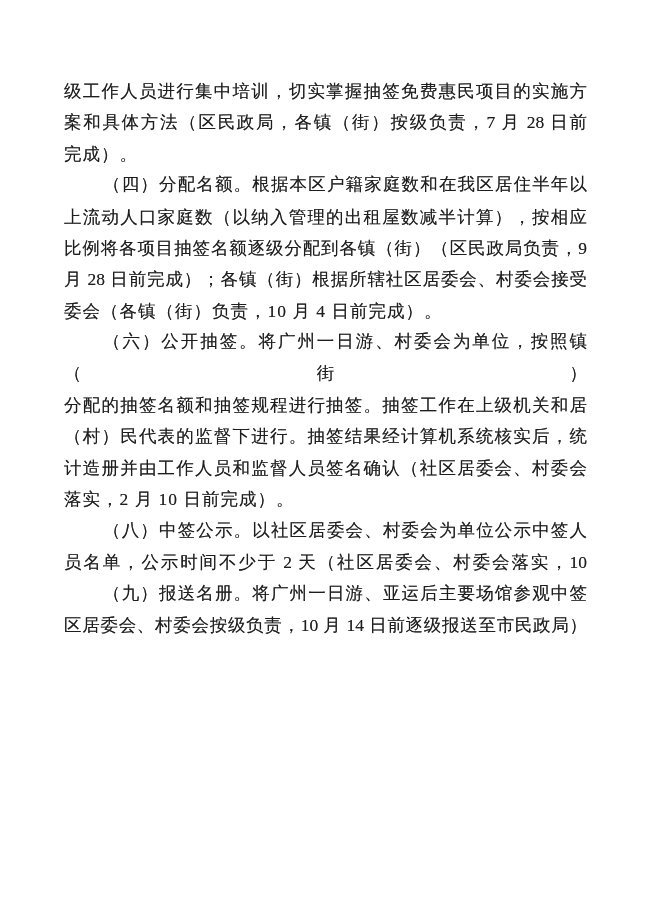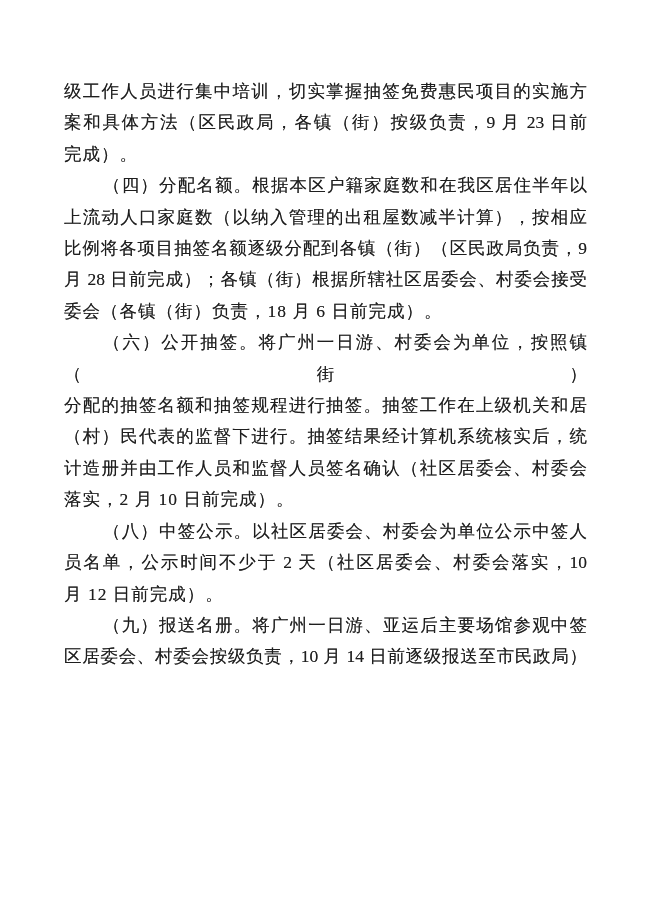--- a/index.html
+++ b/index.html
@@ -35,65 +35,65 @@
     text-align-last: justify;
     text-justify: distribute;
   }
   .line.end {
     text-align: left;
     text-align-last: left;
     letter-spacing: 1px;
   }
   .line.ind {
     text-indent: 39px;
+    font-family: Liberation Mono, monospace;
   }
   .page-footer {
     position: absolute;
     top: 846px;
     left: 0;
     width: 628px;
     text-align: center;
     color: var(--ink, #1e1e1e);
     font-size: 13px;
     line-height: 18px;
   }
 </style>
 </head>
 <body>
 
 <div class="page">
   <main class="text-block">
 
     <section class="para">
       <div class="line">级工作人员进行集中培训，切实掌握抽签免费惠民项目的实施方</div>
-      <div class="line">案和具体方法（区民政局，各镇（街）按级负责，9 月 23 日前</div>
+      <div class="line">案和具体方法（区民政局，各镇（街）按级负责，7 月 28 日前</div>
       <div class="line end">完成）。</div>
     </section>
 
     <section class="para">
       <div class="line ind">（四）分配名额。根据本区户籍家庭数和在我区居住半年以</div>
       <div class="line">上流动人口家庭数（以纳入管理的出租屋数减半计算），按相应</div>
       <div class="line">比例将各项目抽签名额逐级分配到各镇（街）（区民政局负责，9</div>
       <div class="line">月 28 日前完成）；各镇（街）根据所辖社区居委会、村委会接受</div>
-      <div class="line end">委会（各镇（街）负责，18 月 6 日前完成）。</div>
+      <div class="line end">委会（各镇（街）负责，10 月 4 日前完成）。</div>
     </section>
 
 
     <section class="para">
       <div class="line ind">（六）公开抽签。将广州一日游、村委会为单位，按照镇（街）</div>
       <div class="line">分配的抽签名额和抽签规程进行抽签。抽签工作在上级机关和居</div>
       <div class="line">（村）民代表的监督下进行。抽签结果经计算机系统核实后，统</div>
       <div class="line">计造册并由工作人员和监督人员签名确认（社区居委会、村委会</div>
       <div class="line end">落实，2 月 10 日前完成）。</div>
     </section>
 
     <section class="para">
       <div class="line ind">（八）中签公示。以社区居委会、村委会为单位公示中签人</div>
       <div class="line">员名单，公示时间不少于 2 天（社区居委会、村委会落实，10</div>
-      <div class="line end">月 12 日前完成）。</div>
     </section>
 
     <section class="para">
       <div class="line ind">（九）报送名册。将广州一日游、亚运后主要场馆参观中签</div>
       <div class="line">区居委会、村委会按级负责，10 月 14 日前逐级报送至市民政局）</div>
     </section>
 
   </main>
 
   <footer class="page-footer">6</footer>

